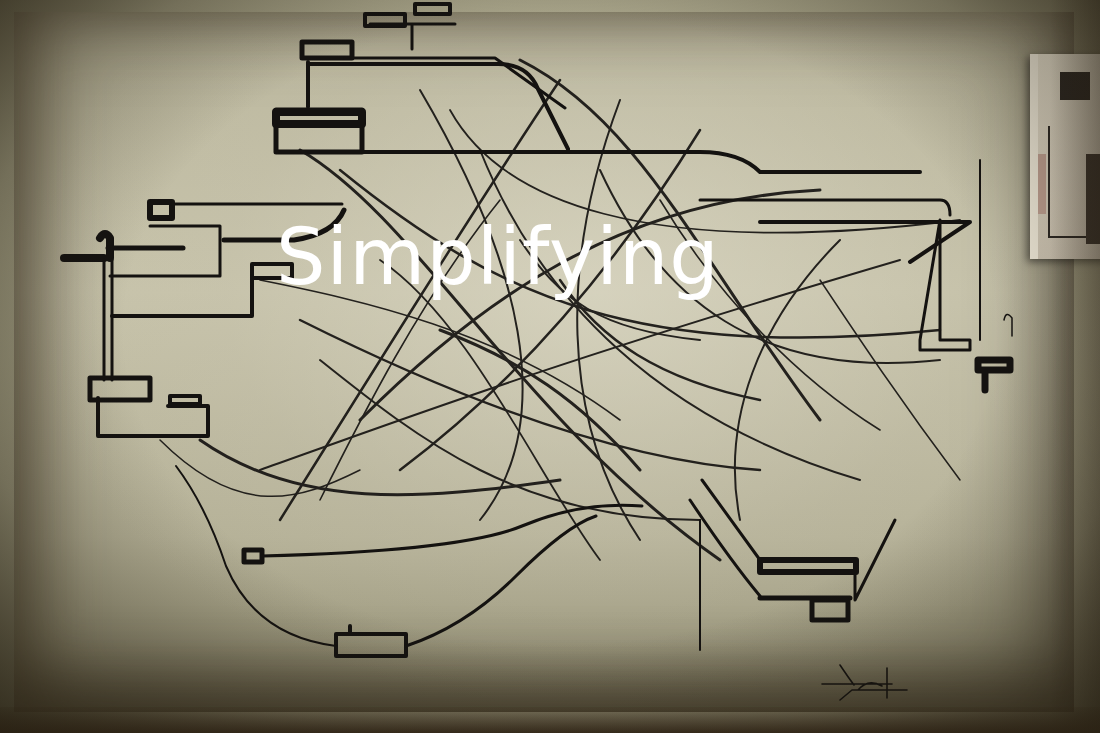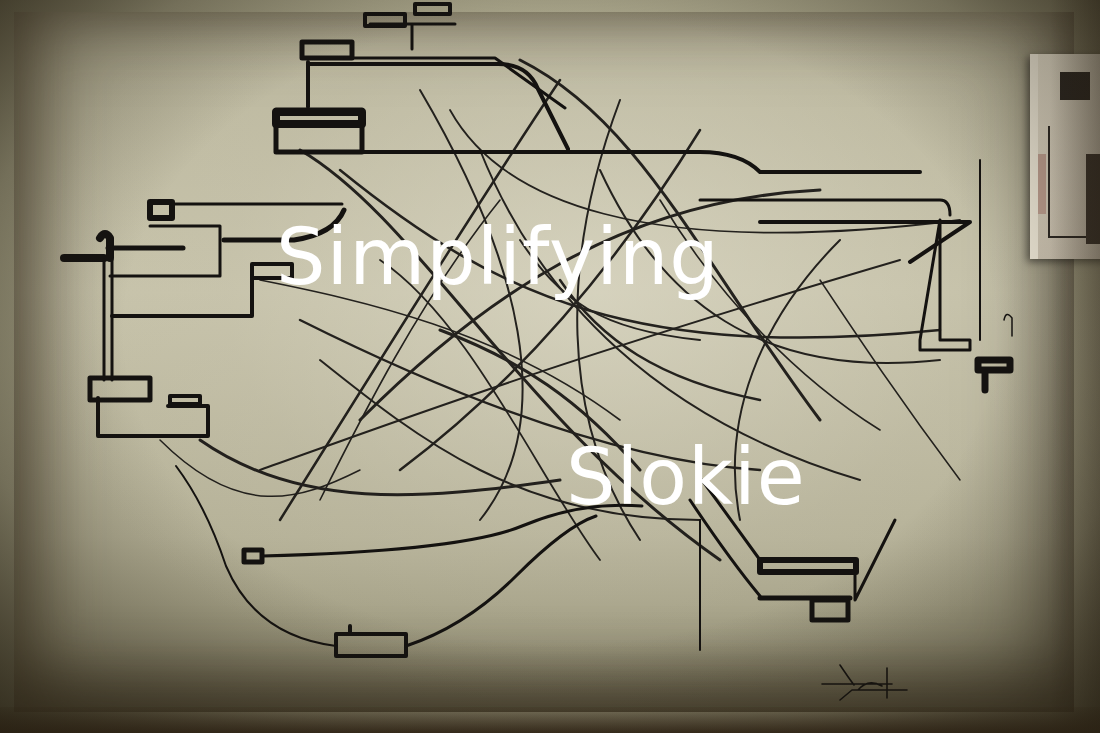--- a/index.html
+++ b/index.html
@@ -134,14 +134,13 @@
     <div class="frame"></div>
     <div class="pillar"></div>
     <div class="tint"></div>
   </div>
 
   <div class="right-shadow"></div>
   <div class="bottom-edge"></div>
   <div class="vignette"></div>
 
   <div class="overlay-text title-1">Simplifying</div>
-  <div class="overlay-text title-2">Slokie</div>
 </div>
 
 </body></html>

